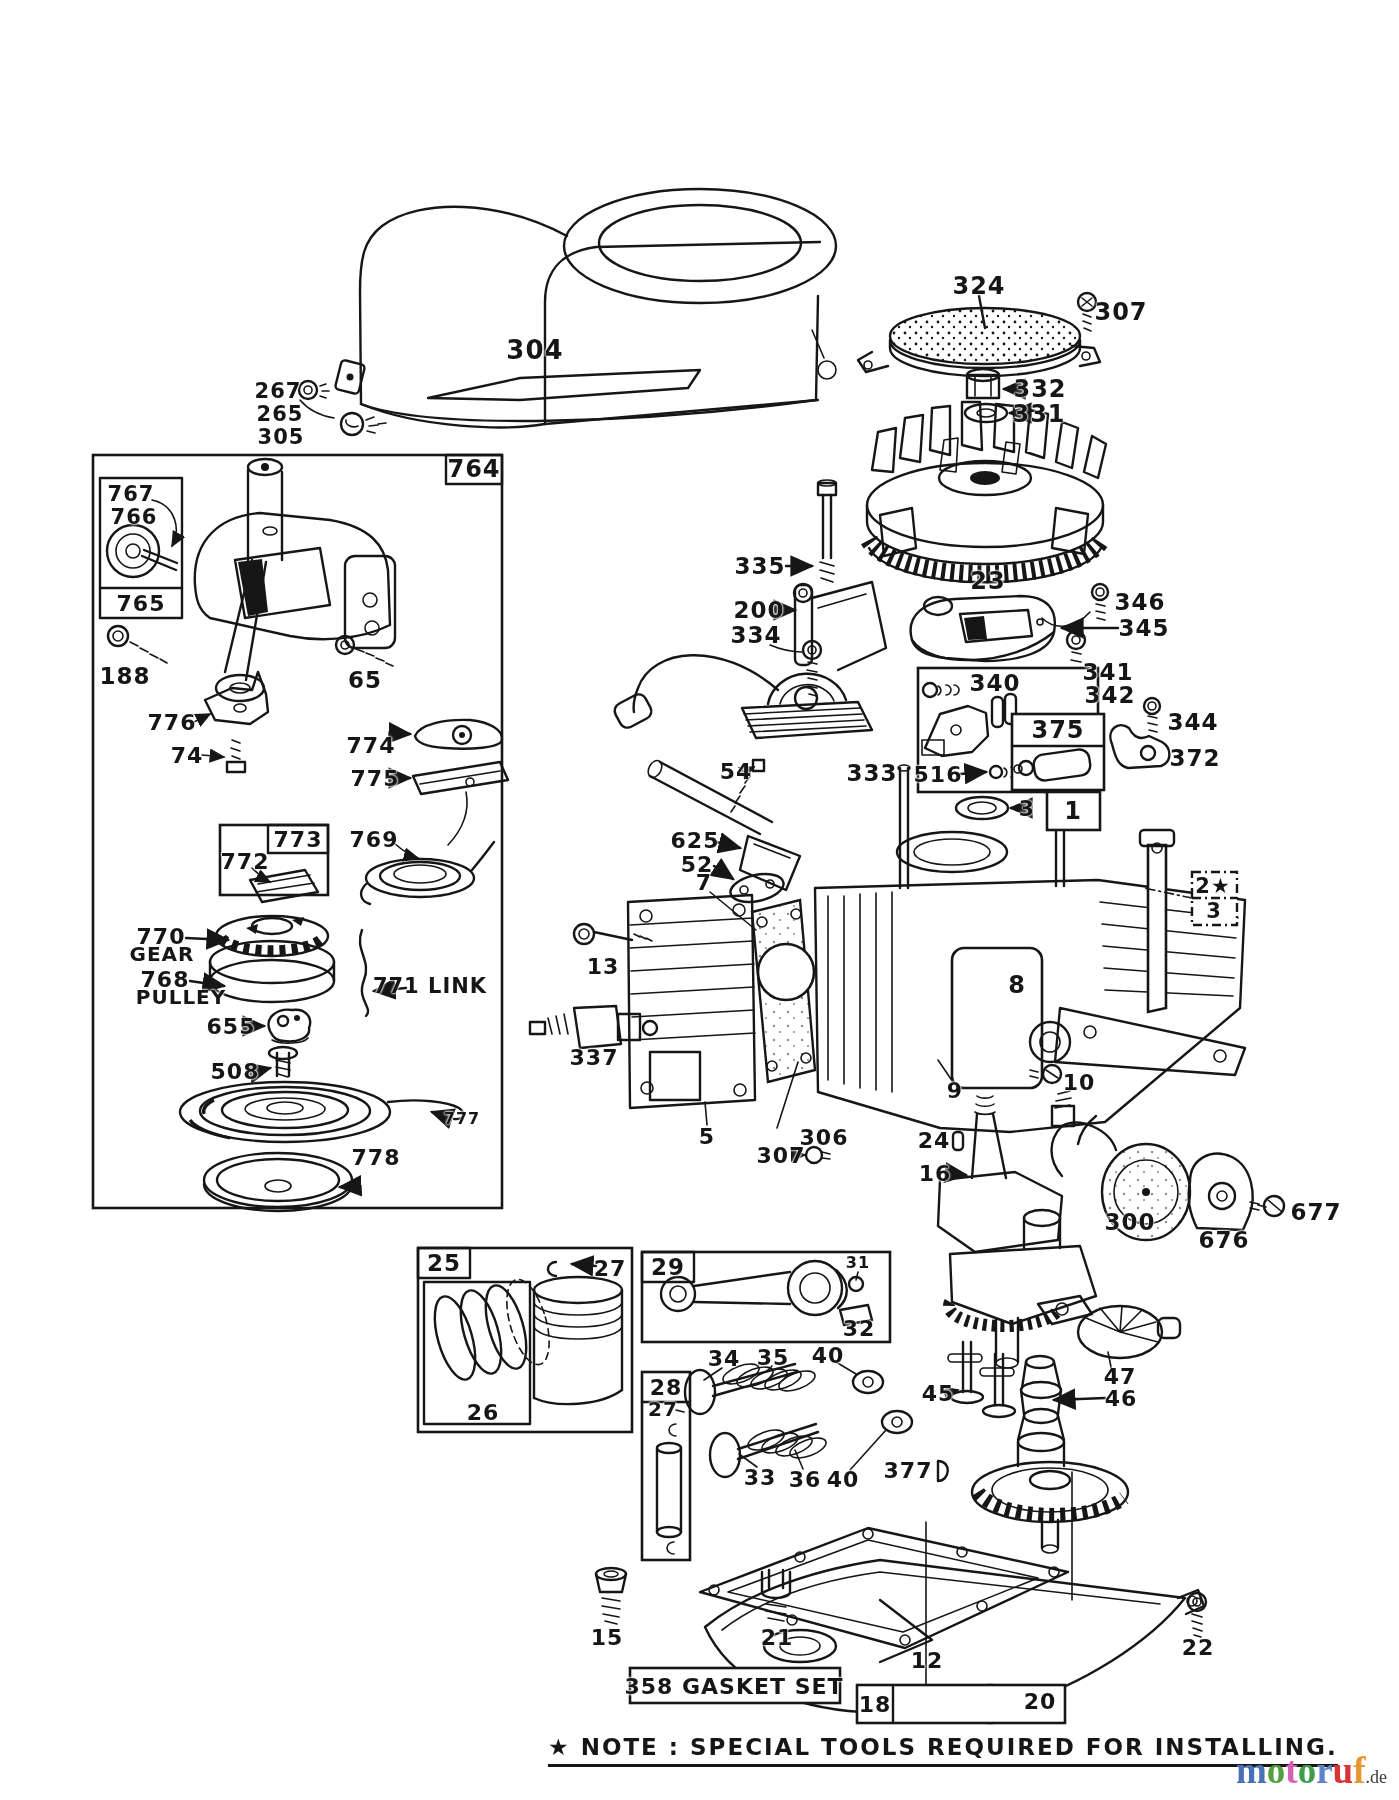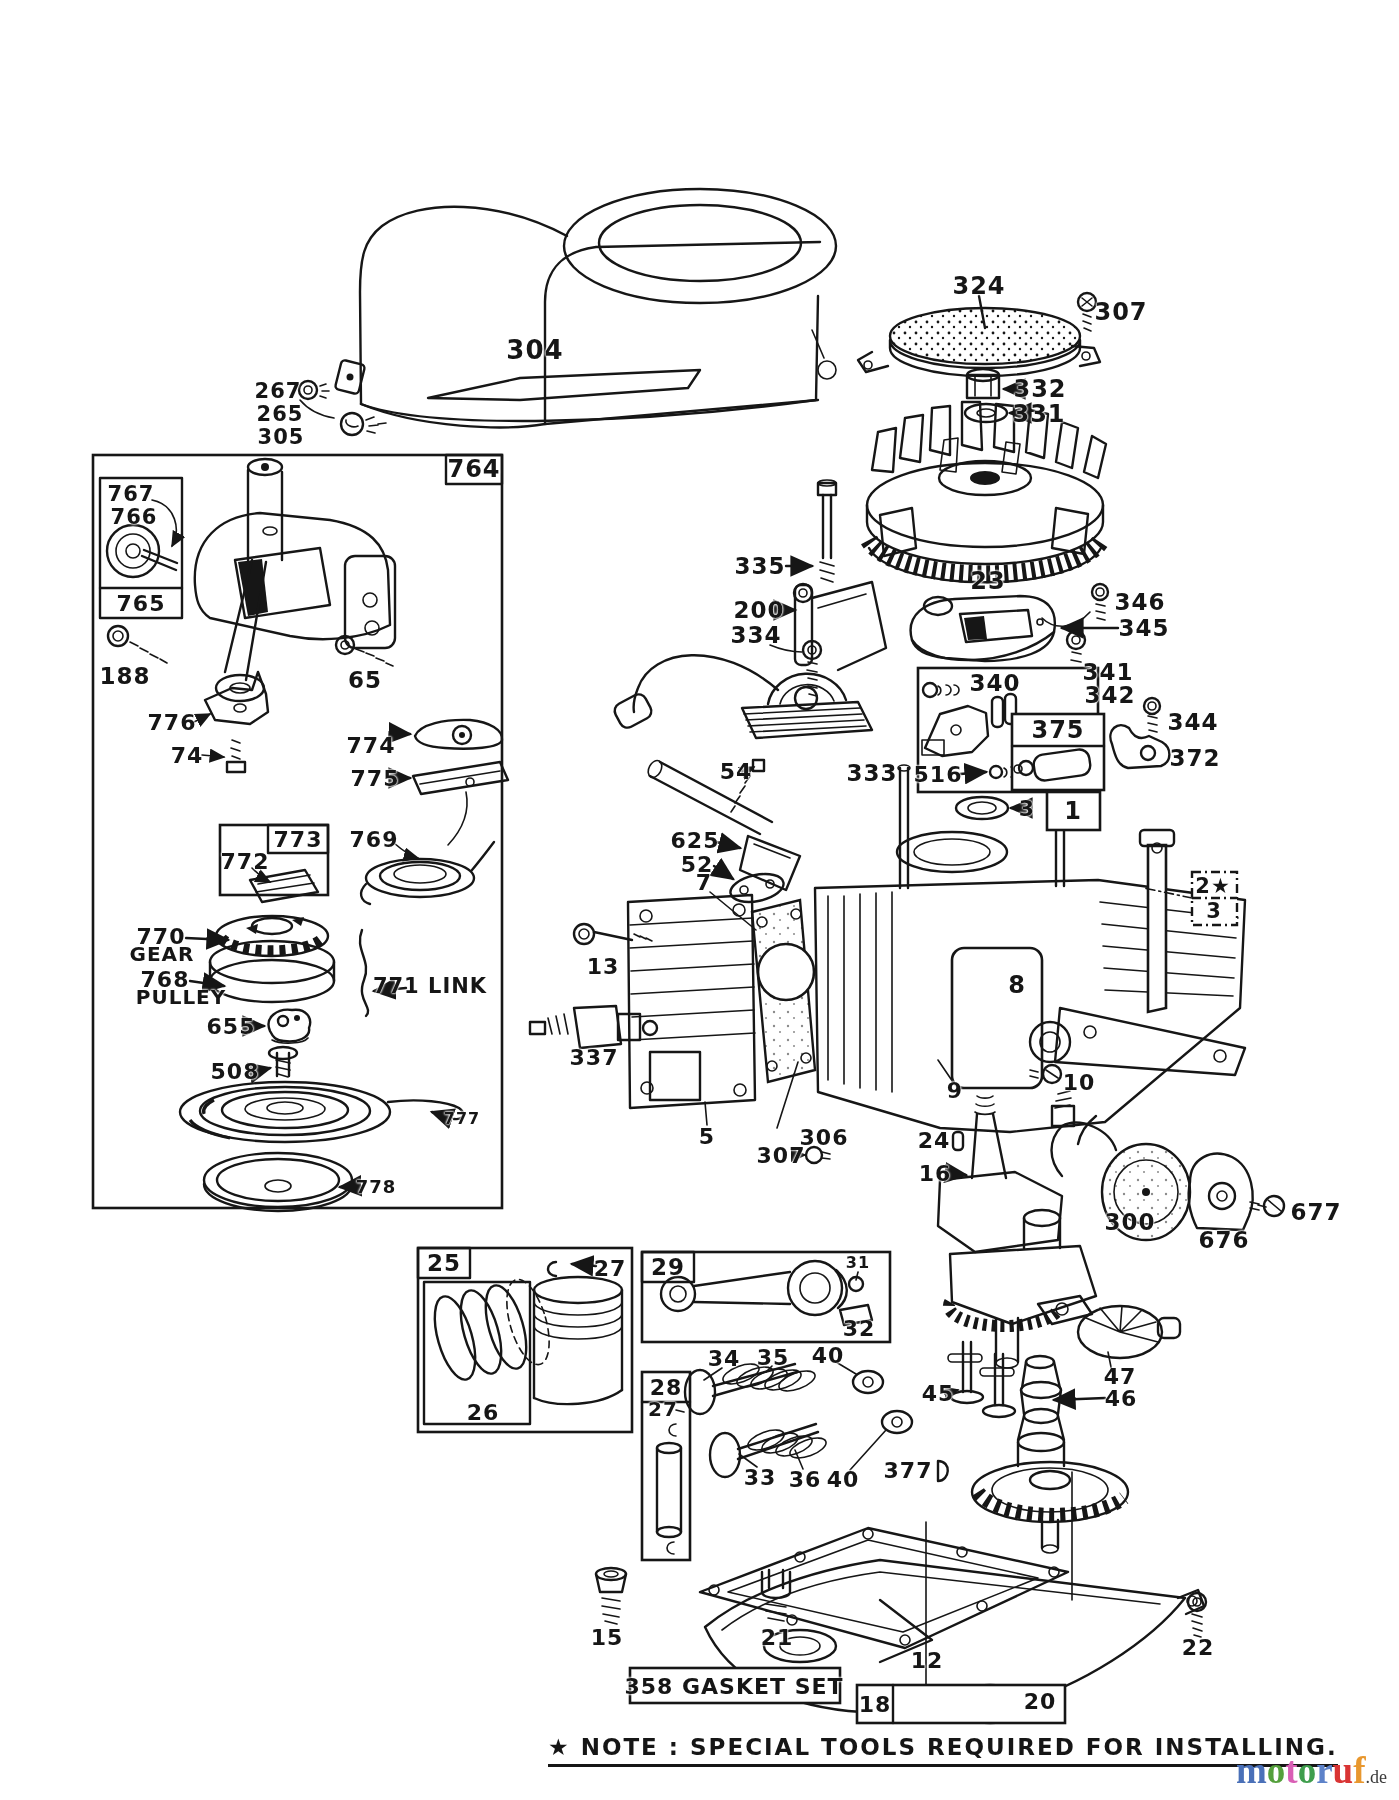--- a/index.html
+++ b/index.html
@@ -629,21 +629,21 @@
       <div class="plbl" style="left: 298px; top: 839px; font-size: 22px;">773</div>
       <div class="plbl" style="left: 245px; top: 861px; font-size: 22px;">772</div>
       <div class="plbl" style="left: 161px; top: 936px; font-size: 22px;">770</div>
       <div class="plbl" style="left: 162px; top: 954px; font-size: 20px;">GEAR</div>
       <div class="plbl" style="left: 165px; top: 979px; font-size: 22px;">768</div>
       <div class="plbl" style="left: 181px; top: 997px; font-size: 20px;">PULLEY</div>
       <div class="plbl" style="left: 430px; top: 986px;">771 LINK</div>
       <div class="plbl" style="left: 231px; top: 1026px; font-size: 22px;">655</div>
       <div class="plbl" style="left: 235px; top: 1071px; font-size: 22px;">508</div>
       <div class="plbl" style="left: 462px; top: 1118px; font-size: 16px;">777</div>
-      <div class="plbl" style="left: 376px; top: 1186px; font-size: 18px;">778</div>
+      <div class="plbl" style="left: 376px; top: 1157px; font-size: 22px;">778</div>
       <div class="plbl" style="left: 444px; top: 1263px; font-size: 23px;">25</div>
       <div class="plbl" style="left: 610px; top: 1268px; font-size: 22px;">27</div>
       <div class="plbl" style="left: 483px; top: 1412px; font-size: 22px;">26</div>
       <div class="plbl" style="left: 668px; top: 1267px; font-size: 23px;">29</div>
       <div class="plbl" style="left: 858px; top: 1262px; font-size: 16px;">31</div>
       <div class="plbl" style="left: 859px; top: 1328px; font-size: 22px;">32</div>
       <div class="plbl" style="left: 666px; top: 1387px; font-size: 22px;">28</div>
       <div class="plbl" style="left: 663px; top: 1409px; font-size: 20px;">27</div>
       <div class="plbl" style="left: 724px; top: 1358px; font-size: 22px;">34</div>
       <div class="plbl" style="left: 773px; top: 1357px; font-size: 22px;">35</div>

